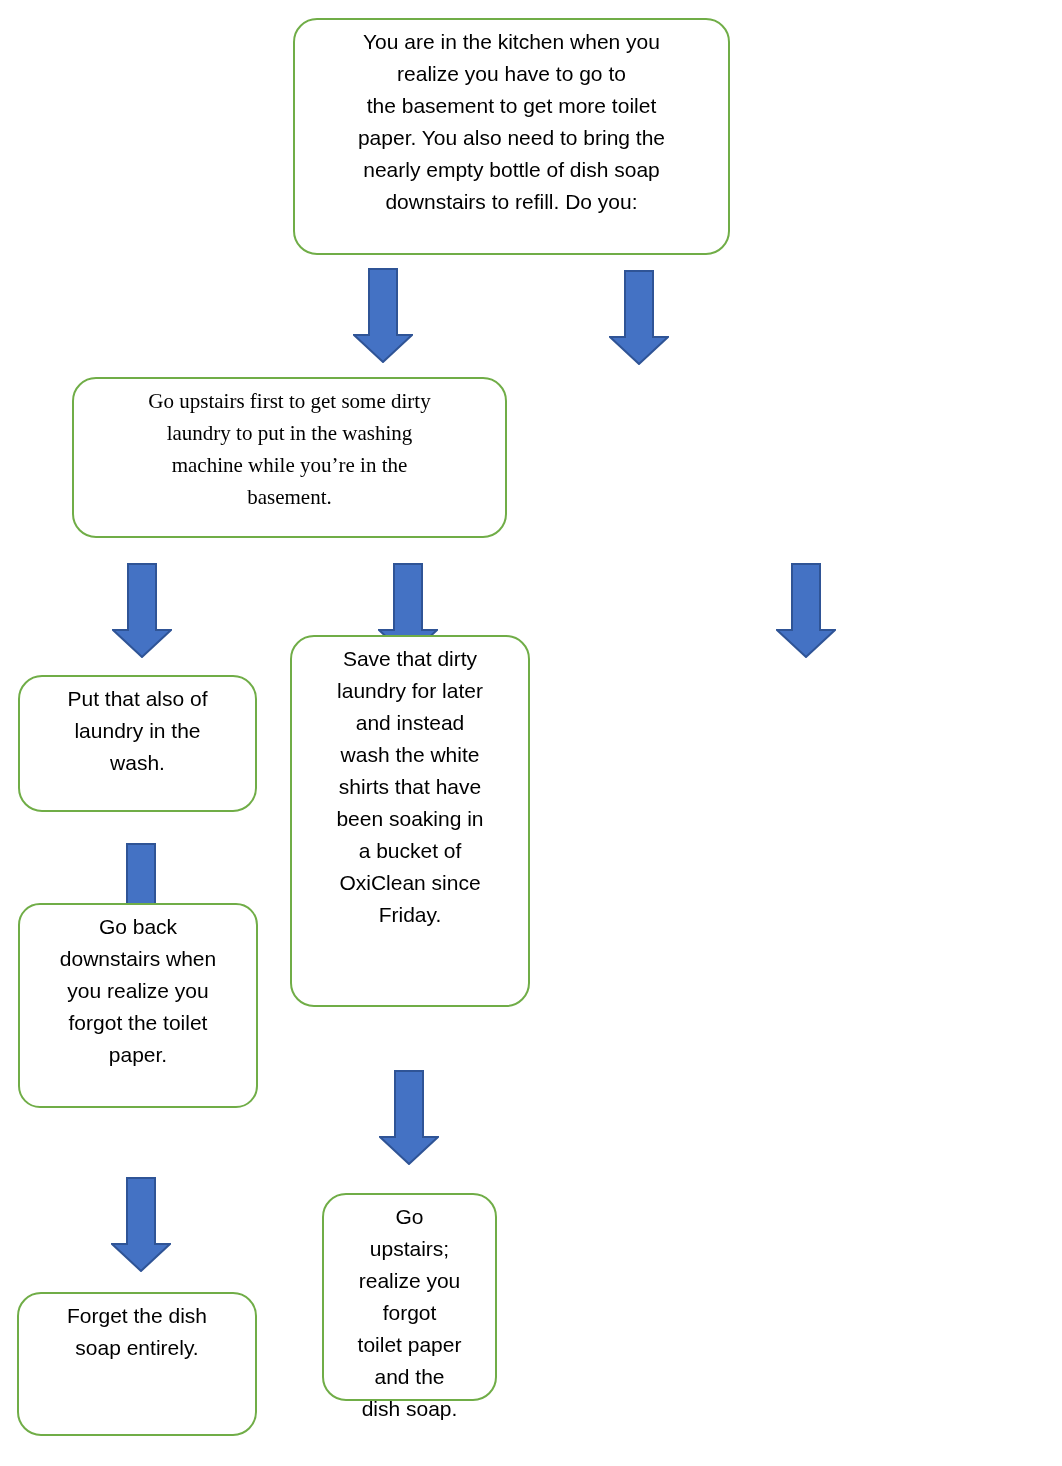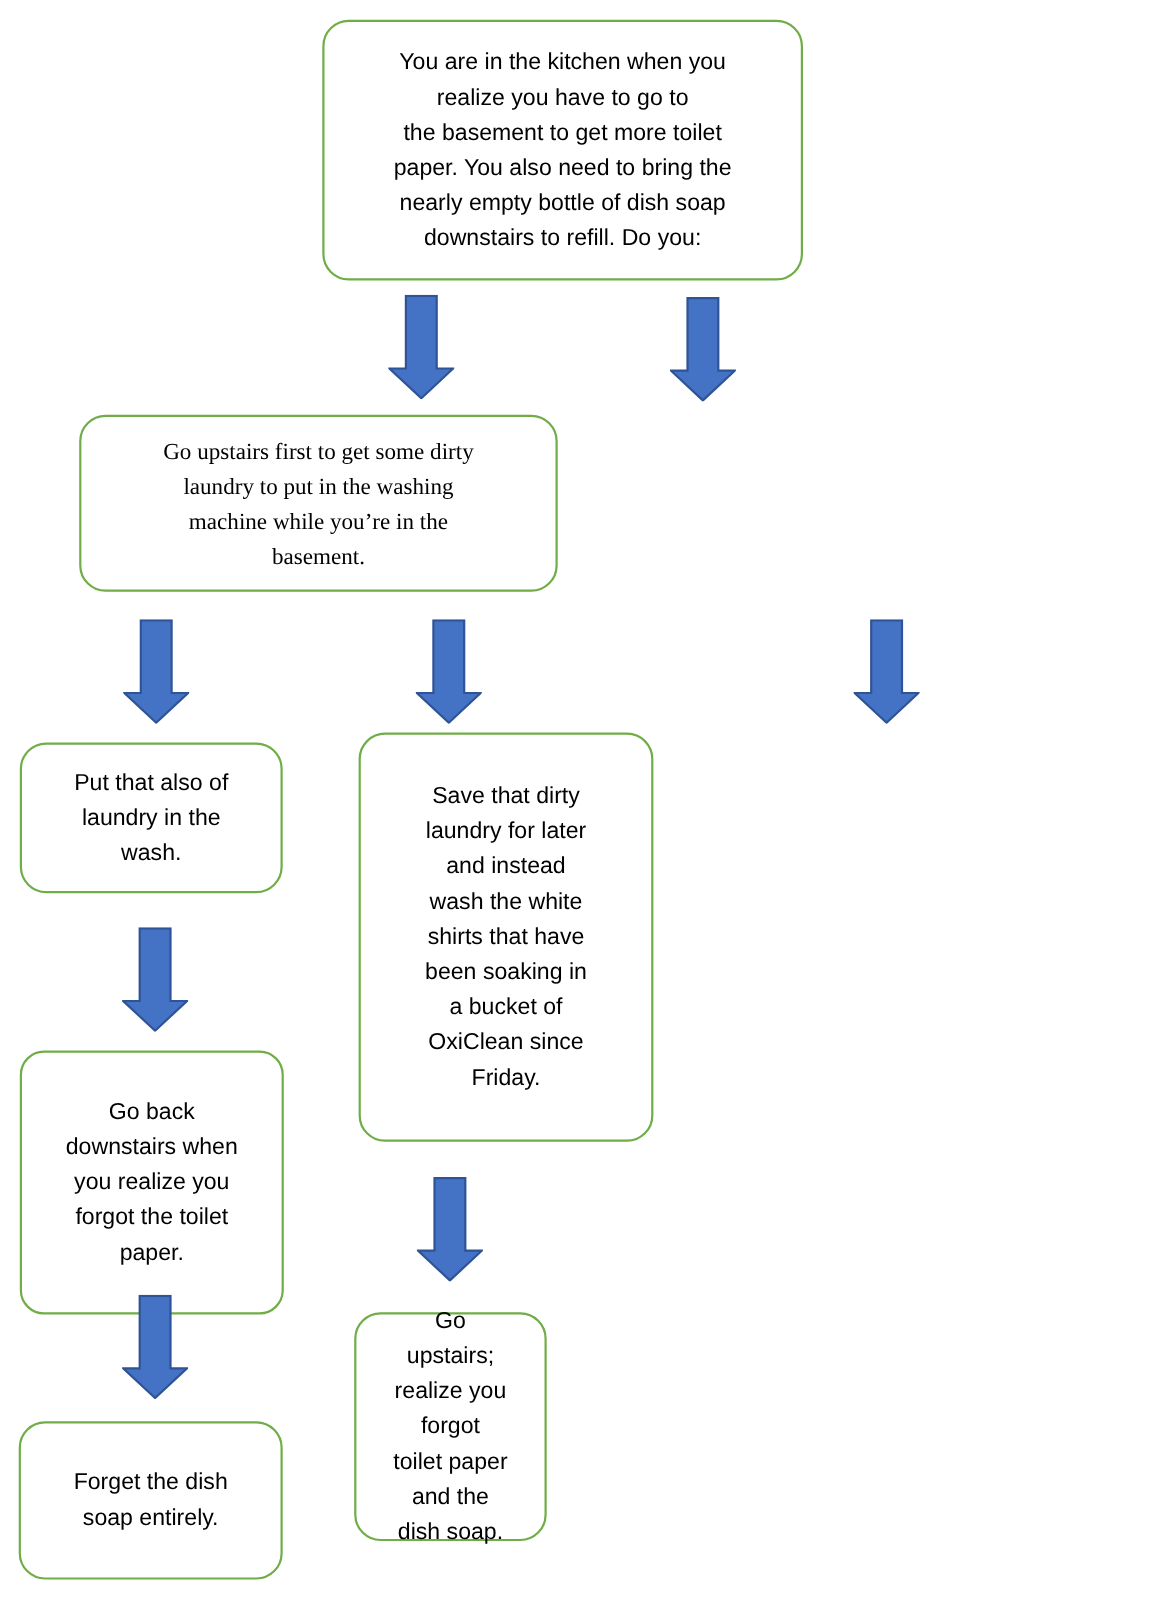--- a/index.html
+++ b/index.html
@@ -12,21 +12,21 @@
     background: var(--background, #FFFFFF);
     overflow: hidden;
   }
   .node {
     position: absolute;
     box-sizing: border-box;
     border: 2.5px solid var(--box-border, #70AD47);
     border-radius: 24px;
     background: var(--box-fill, #FFFFFF);
     display: flex;
-    align-items: center;
+    align-items: flex-start;
     justify-content: center;
     text-align: center;
     padding: 6px 10px;
   }
   .node-text {
     white-space: pre-line;
     font-size: 21px;
     line-height: 32px;
   }
   .connector {
@@ -88,39 +88,39 @@
     <svg viewBox="0 0 60 95">
       <polygon points="16,1 44,1 44,67 59,67 30,94 1,67 16,67"></polygon>
     </svg>
   </div>
 
   <div class="node" style="left:18px; top:675px; width:239px; height:137px;">
     <span class="node-text">Put that also of
 laundry in the
 wash.</span>
   </div>
-  <div class="node" style="left:290px; top:666px; width:268px; height:372px;margin-left:36px;">
+  <div class="node" style="left:290px; top:635px; width:240px; height:372px;">
     <span class="node-text">Save that dirty
 laundry for later
 and instead
 wash the white
 shirts that have
 been soaking in
 a bucket of
 OxiClean since
 Friday.</span>
   </div>
 
   <div class="connector" style="left:111px; top:843px;">
     <svg viewBox="0 0 60 95">
       <polygon points="16,1 44,1 44,67 59,67 30,94 1,67 16,67"></polygon>
     </svg>
   </div>
 
-  <div class="node" style="left:18px; top:955px; width:240px; height:240px;border-radius:22px;">
+  <div class="node" style="left:18px; top:903px; width:240px; height:205px;border-radius:22px;">
     <span class="node-text">Go back
 downstairs when
 you realize you
 forgot the toilet
 paper.</span>
   </div>
 
   <div class="connector" style="left:379px; top:1070px;">
     <svg viewBox="0 0 60 95">
       <polygon points="16,1 44,1 44,67 59,67 30,94 1,67 16,67"></polygon>

